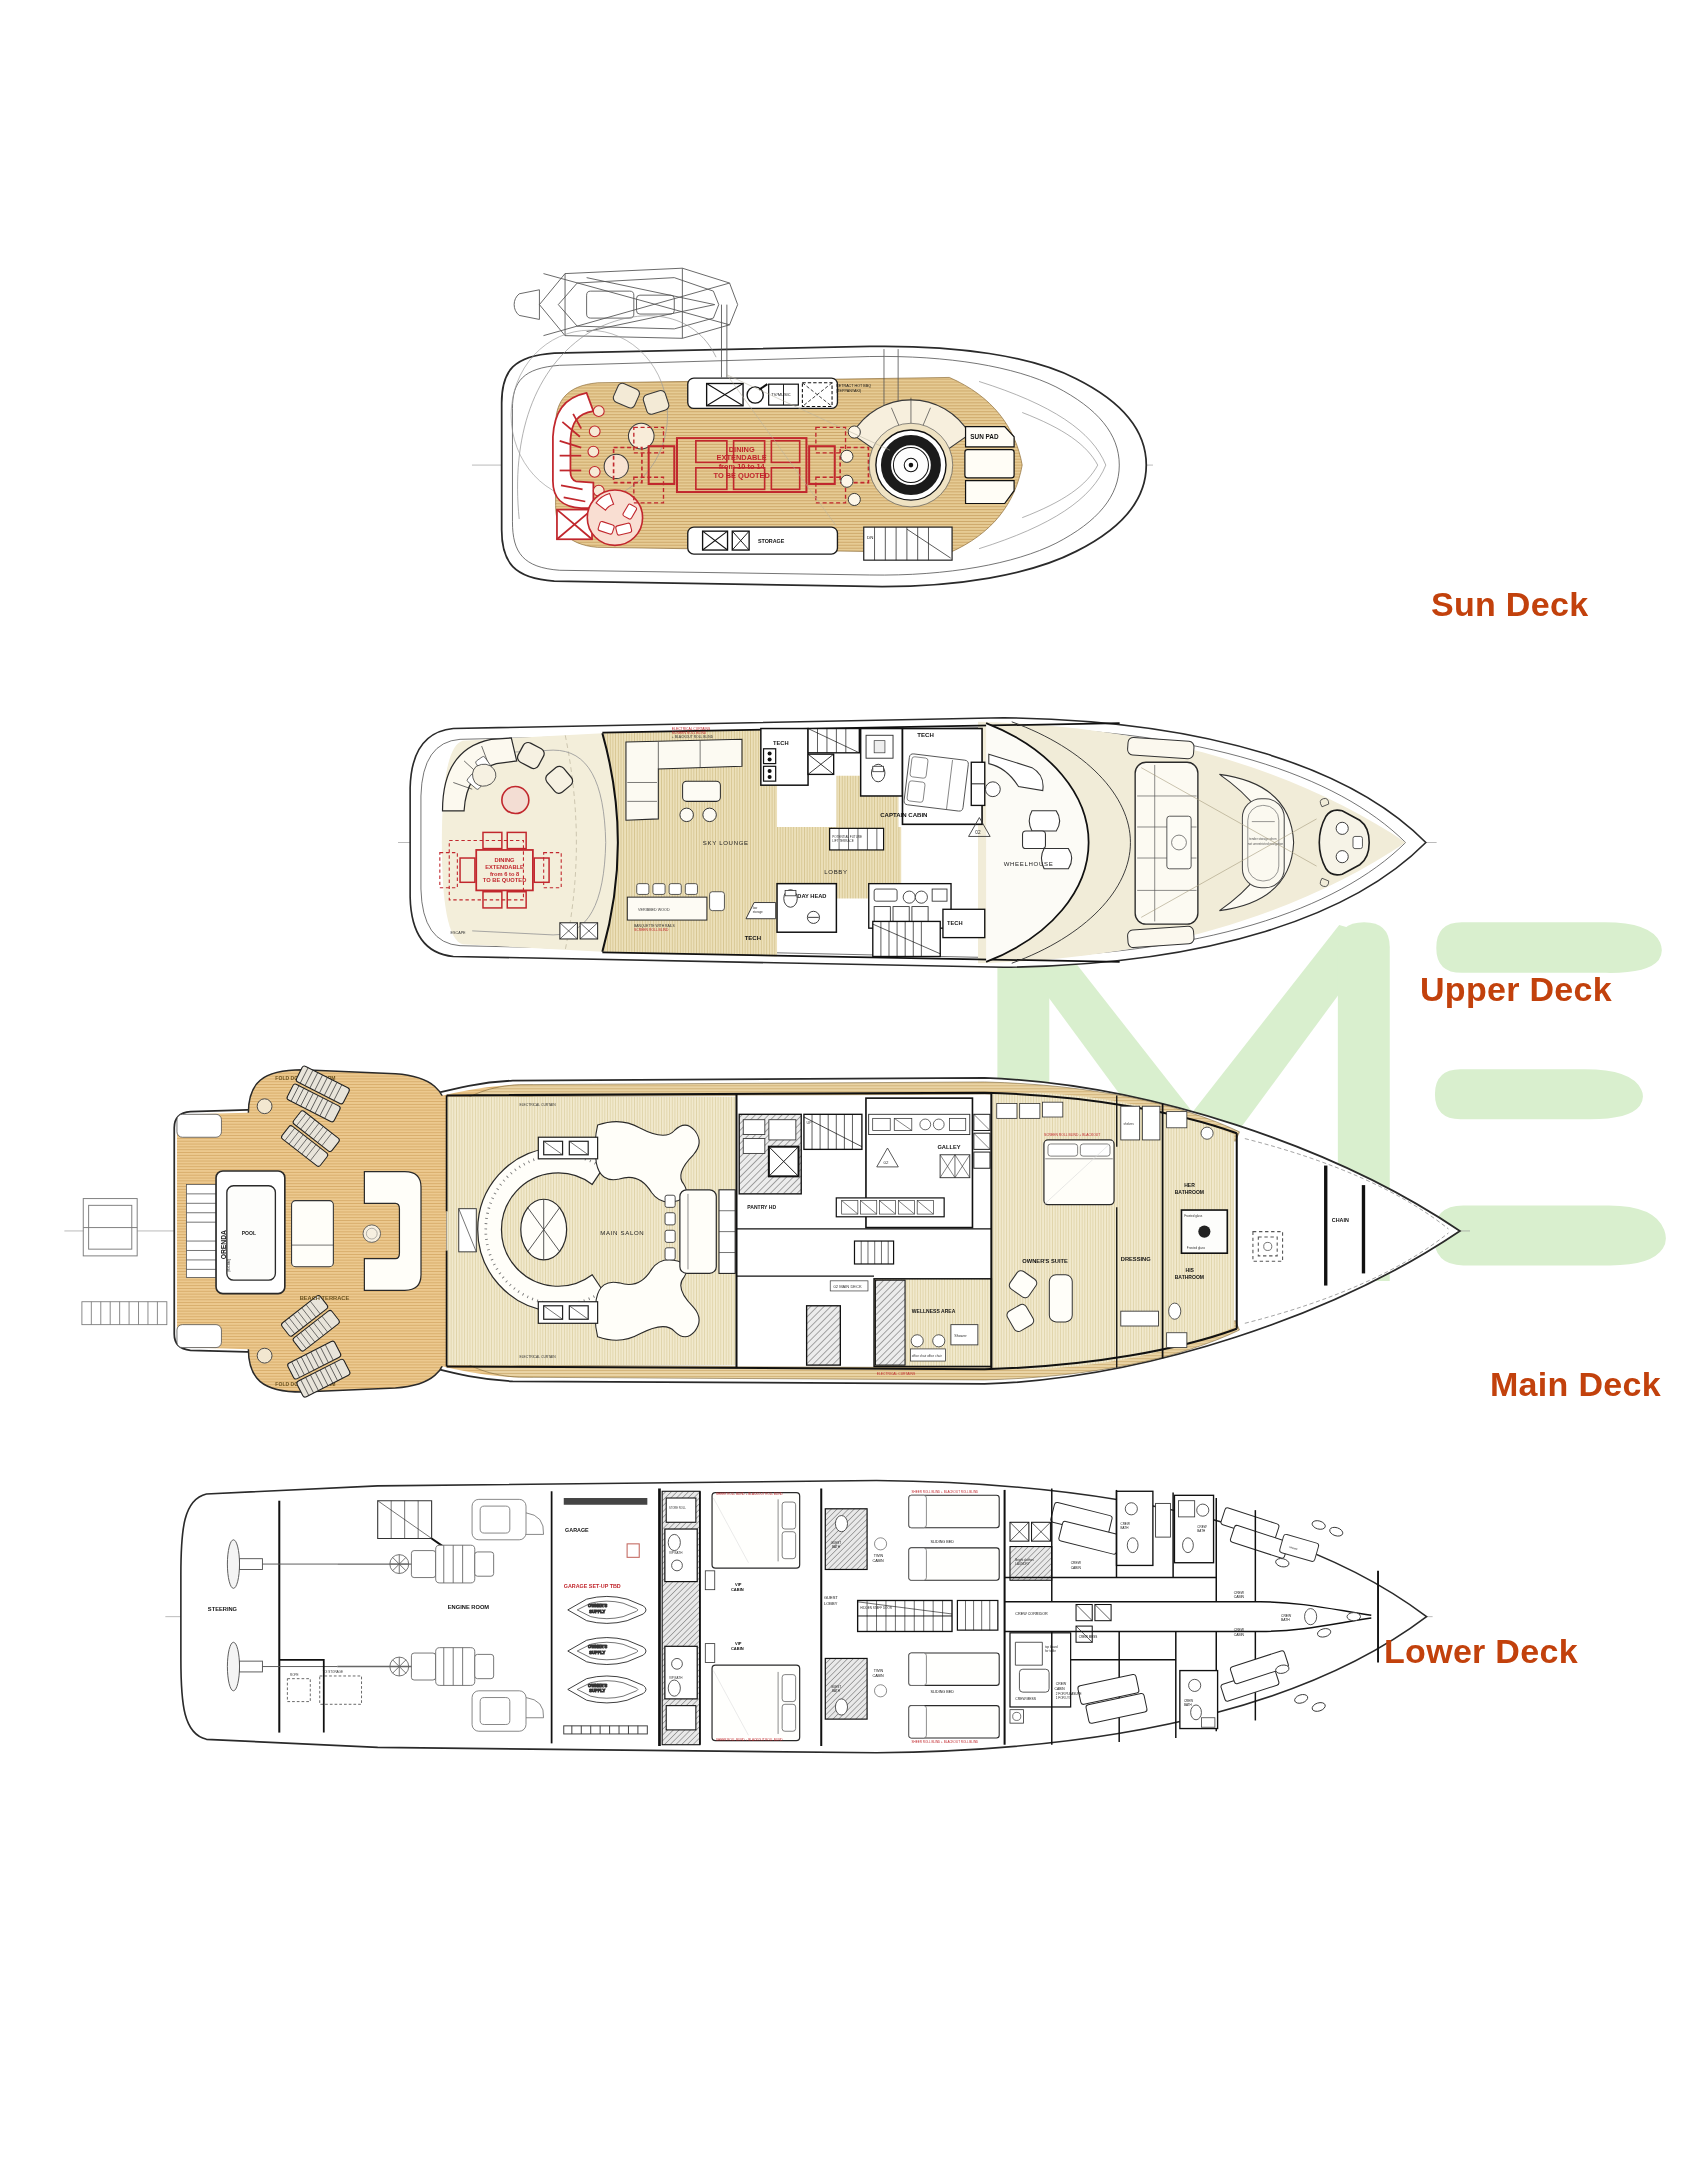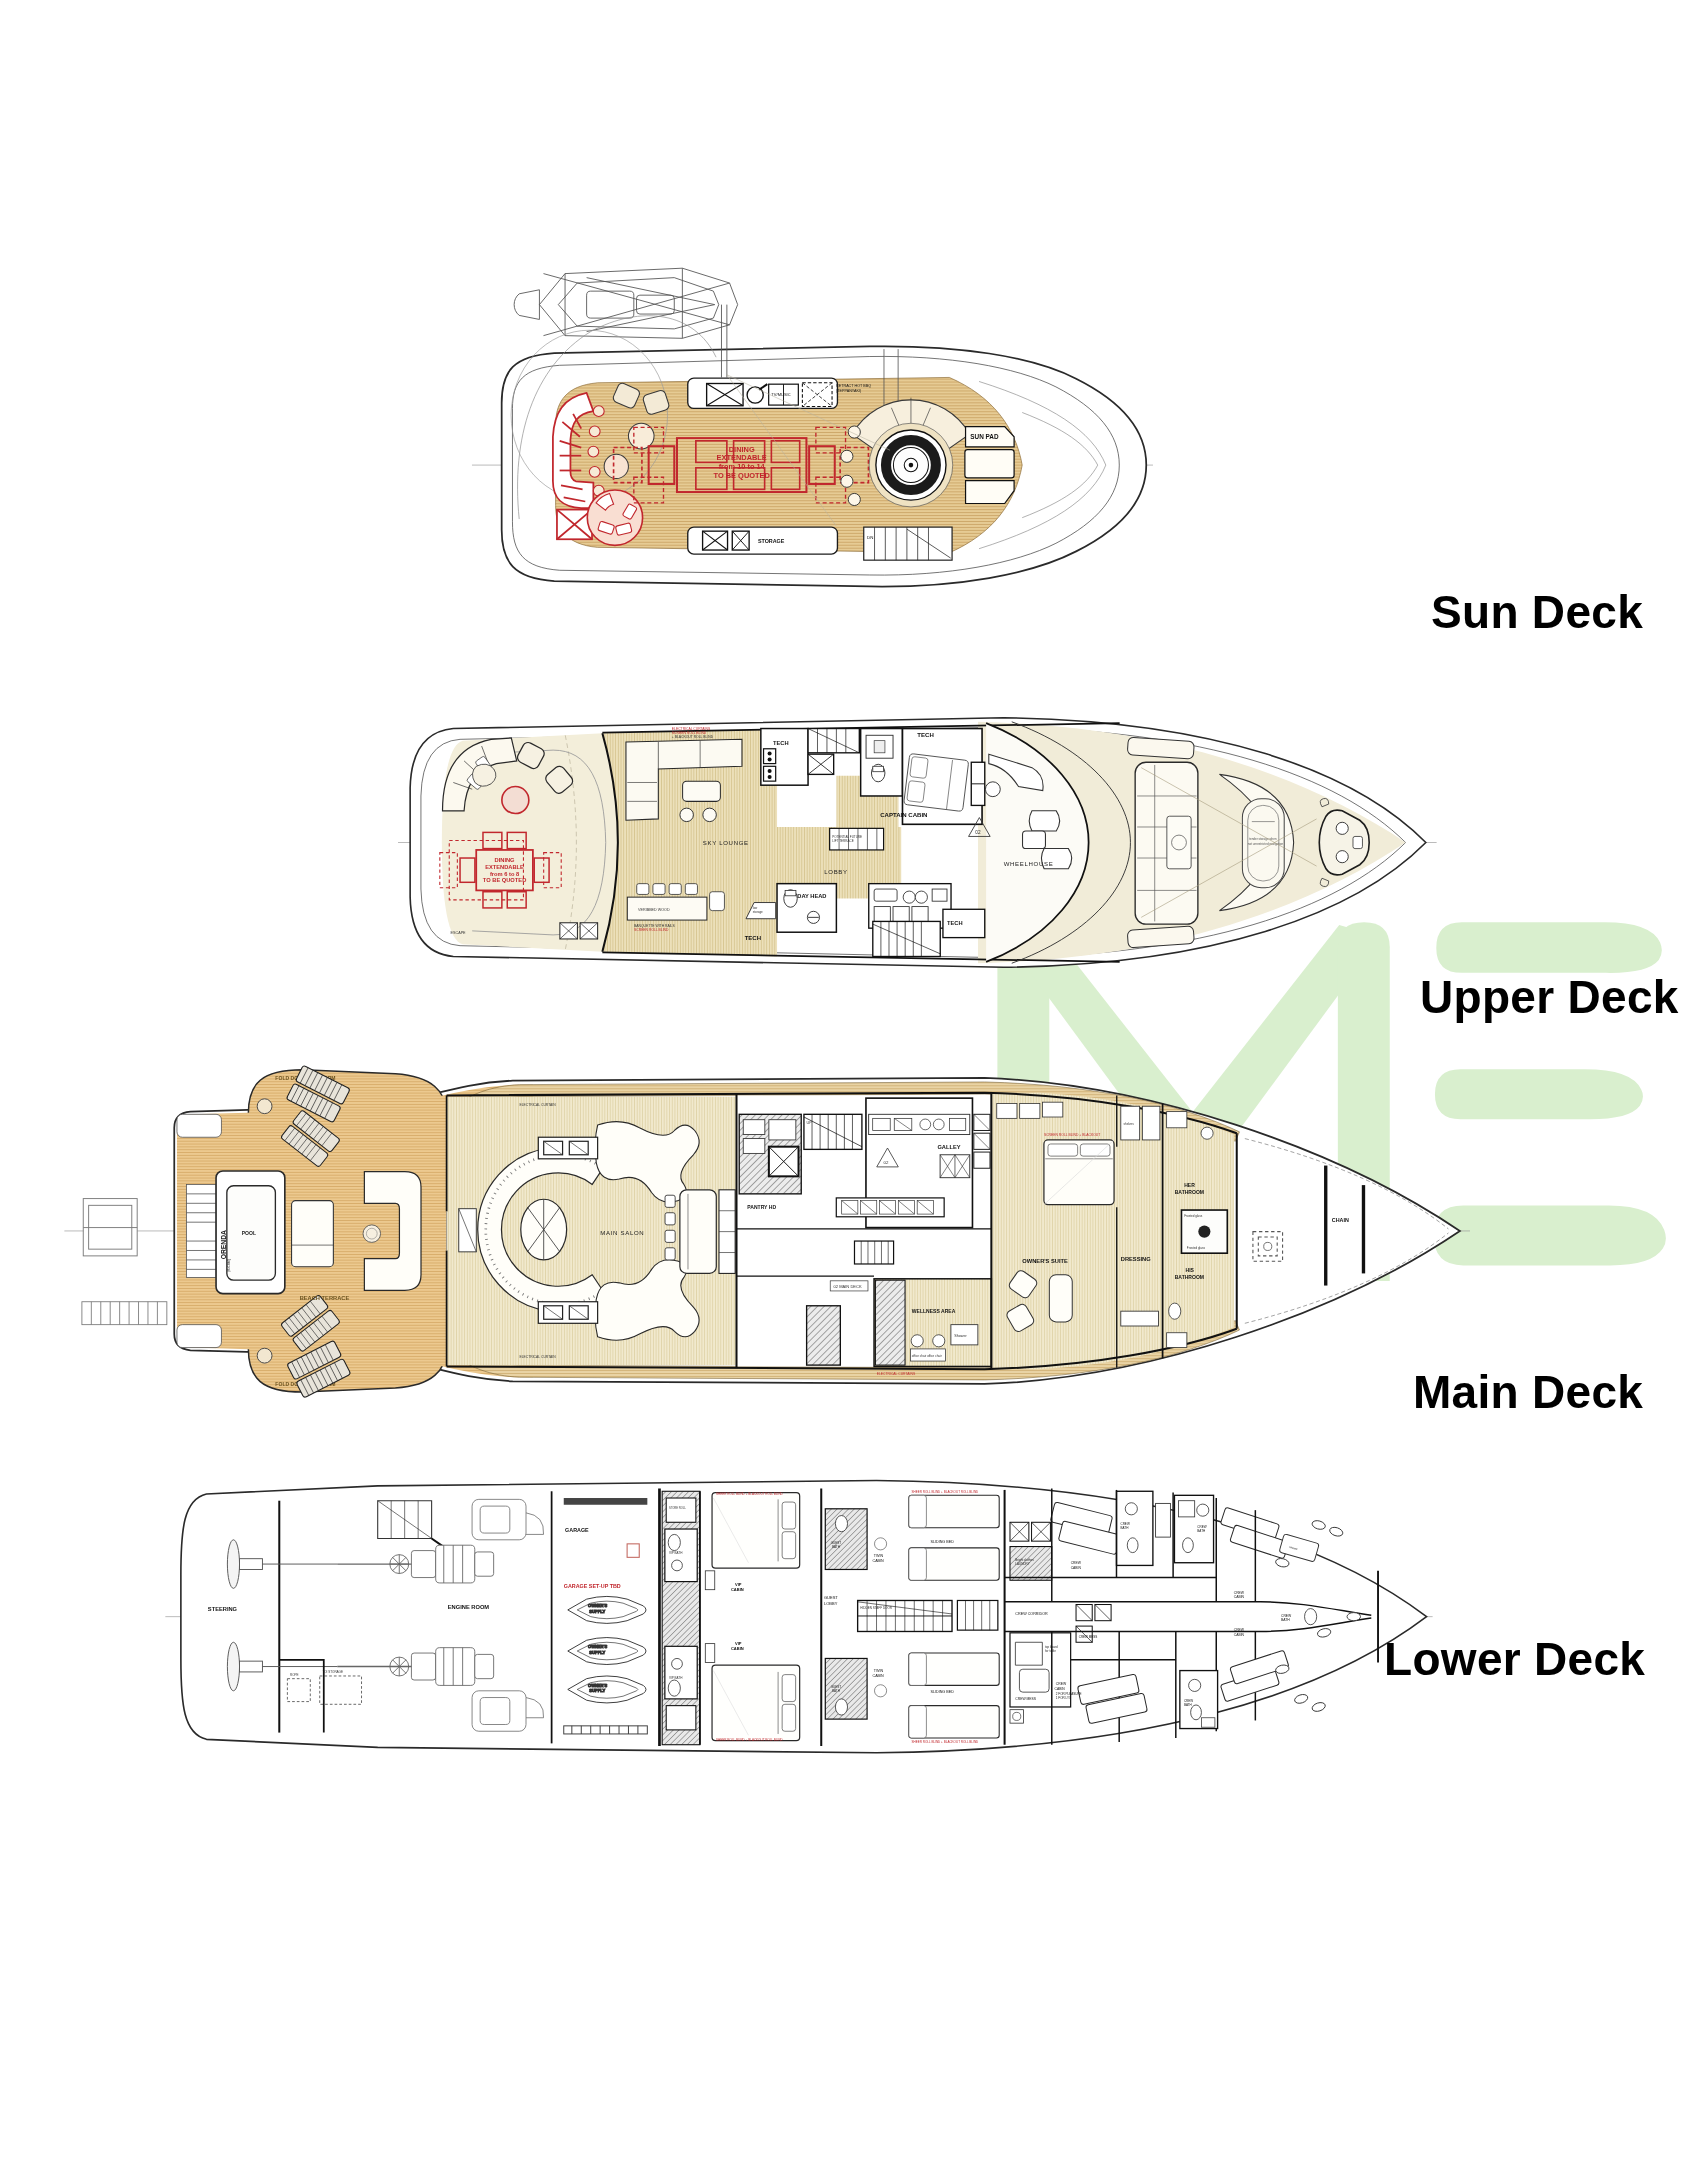--- a/index.html
+++ b/index.html
@@ -1,17 +1,17 @@
 <!DOCTYPE html>
 <html style="font-size:10.8px"><head>
 <meta charset="utf-8">
 <style>
   html,body{margin:0;padding:0;background:#ffffff;width:1686px;height:2183px;overflow:hidden;}
   body{font-family:"Liberation Sans", sans-serif;position:relative;}
-  .decklabel{position:absolute;font-weight:700;color:#000000;font-size:46px;letter-spacing:0.3px;z-index:5;}
+  .decklabel{position:absolute;font-weight:700;color:#c2410c;font-size:34px;letter-spacing:0.3px;z-index:5;}
   svg{position:absolute;overflow:visible;}
   text{font-family:"Liberation Sans", sans-serif;}
 </style>
 </head>
 <body>
 
 <svg id="wm" style="left:0;top:0;z-index:0;" width="1686" height="2183" viewBox="0 0 2500 3238">
   <g fill="#d9efce">
 
     <path d="M1479,1405 q0,-37 39,-37 q38,0 38,37 L1556,1900 L1479,1900 Z"></path>
@@ -1292,16 +1292,16 @@
   <ellipse cx="2008" cy="2398" rx="10" ry="6"></ellipse>
 </g>
 
 <line x1="2044" y1="2330" x2="2044" y2="2466" stroke="#111" stroke-width="2.8"></line>
 </svg>
 
 <div class="decklabel" style="left:1431px;top:585px;">Sun Deck</div>
 
 <div class="decklabel" style="left:1420px;top:970px;">Upper Deck</div>
 
-<div class="decklabel" style="left:1413px;top:1365px;">Main Deck</div>
+<div class="decklabel" style="left:1490px;top:1365px;">Main Deck</div>
 
 <div class="decklabel" style="left:1384px;top:1632px;">Lower Deck</div>
 
 
 </body></html>

